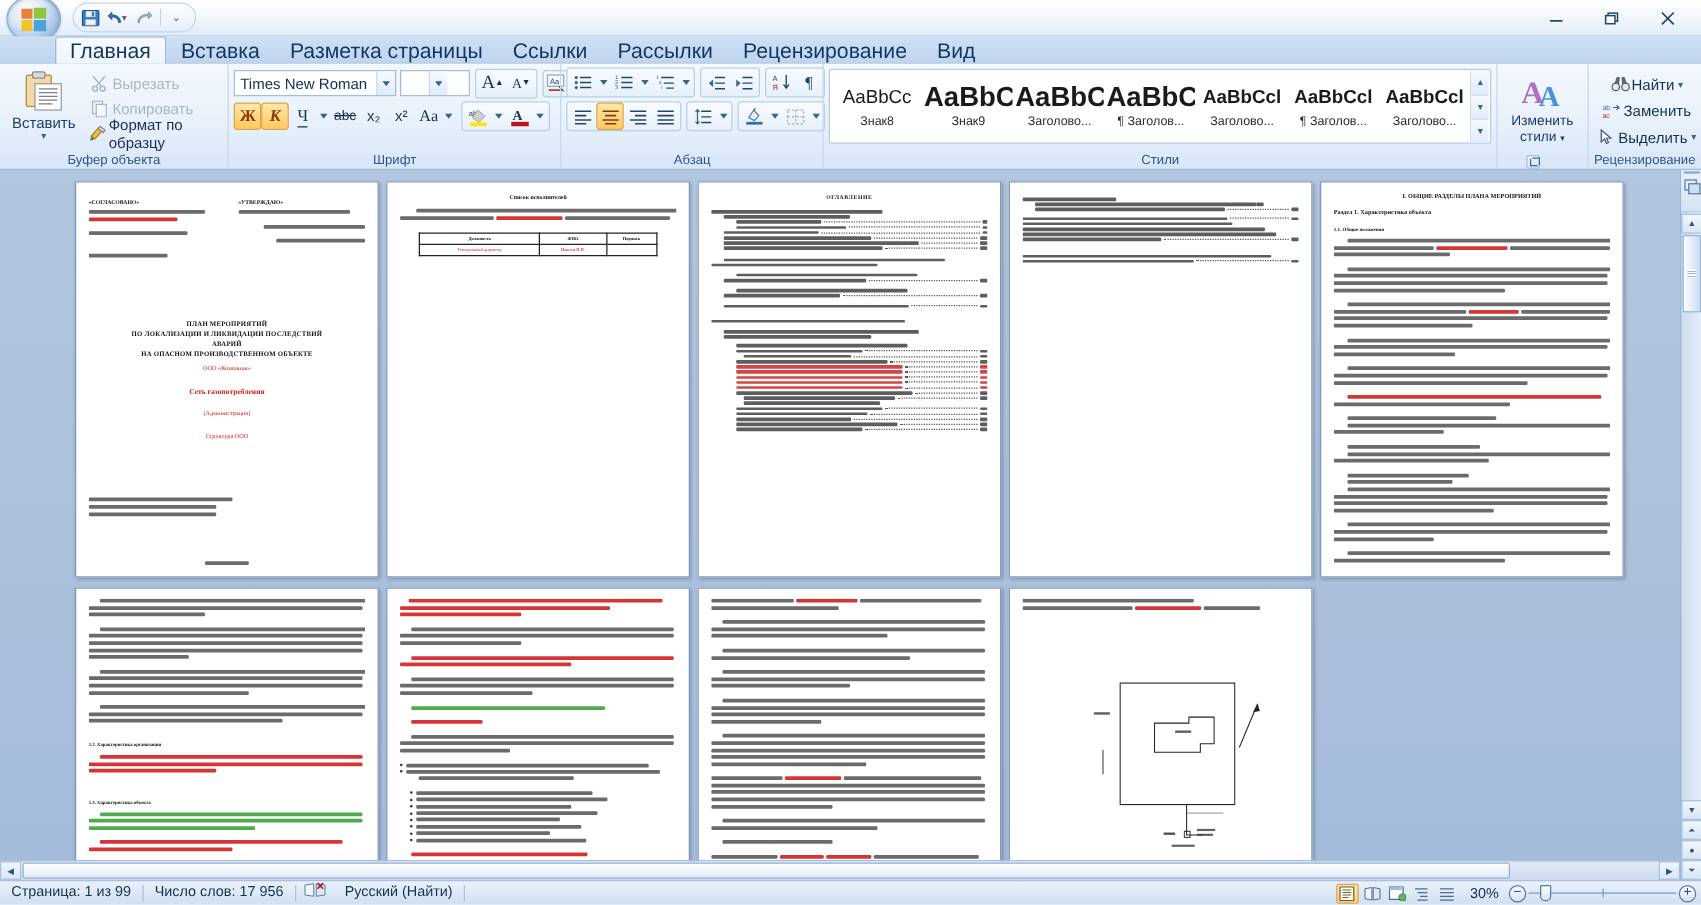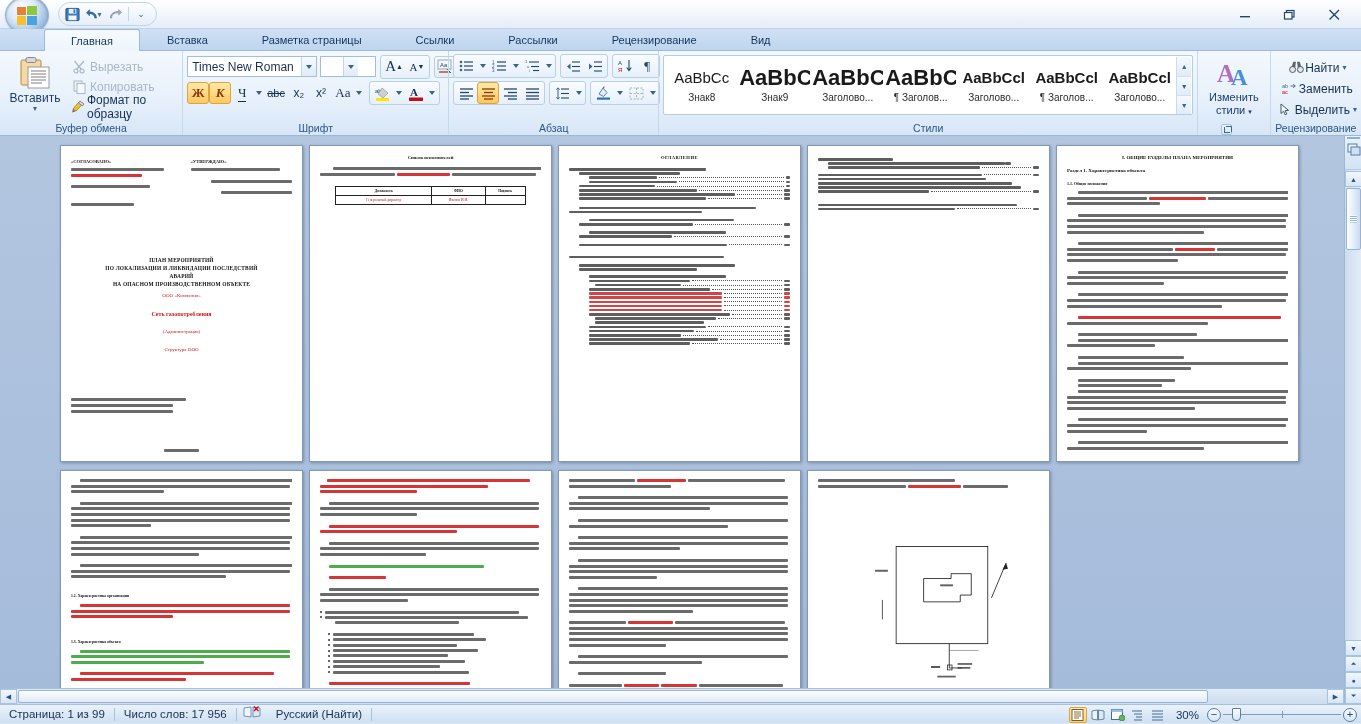--- a/index.html
+++ b/index.html
@@ -33,21 +33,21 @@
     color:#1d3c63;letter-spacing:.2px;}
   .wbtns{position:absolute;right:4px;top:0;display:flex;height:29px;align-items:center;}
   .wbtn{width:45px;height:22px;display:flex;align-items:center;justify-content:center;
     color:#1c3a5e;font-size:15px;}
   .wbtn.close{font-size:17px;}
 
   
   .tabstrip{position:relative;height:22px;
     background:linear-gradient(#cfe0f4 0%,#bfd5ef 100%);
     border-bottom:1px solid #9dbadb;display:flex;align-items:flex-end;padding-left:44px;}
-  .tab{height:21px;line-height:21px;padding:0 26px;font-size:11px;color:#12365e;
+  .tab{height:21px;line-height:21px;padding:0 11px;font-size:17px;color:#12365e;
     border:1px solid transparent;border-bottom:none;white-space:nowrap;}
   .tab.active{background:linear-gradient(#f6fafe,#eef5fc);
     border-color:#9dbadb;border-top-left-radius:3px;border-top-right-radius:3px;
     color:#12365e;height:22px;line-height:22px;margin-bottom:-1px;}
 
   
   .ribbon{position:relative;height:85px;
     background:linear-gradient(#f3f8fd 0%,#e8f1fb 55%,#d7e6f7 100%);
     border-bottom:1px solid #9cb8d8;display:flex;align-items:stretch;}
   .group{position:relative;padding:3px 4px 0 4px;display:flex;flex-direction:column;}
@@ -327,21 +327,21 @@
               <svg width="15" height="14" viewBox="0 0 15 14">
                 <path d="M2 9 L8 2 L11 4.5 L5 11 Z" fill="#f2c230" stroke="#a8822a"></path>
                 <path d="M9 1 L13 4 L11.5 6 L7.5 3 Z" fill="#d8d8d8" stroke="#8a8a8a"></path>
                 <path d="M2 9 L1 12.5 L4.5 11.5 Z" fill="#6f6f6f"></path>
               </svg>
             </span>
             <span>Формат по образцу</span>
           </div>
         </div>
       </div>
-      <div class="glabel">Буфер обмена</div>
+      <div class="glabel">Буфер объекта</div>
     </div>
 
     <div class="group g-font">
       <div class="gbody" style="flex-direction:column;">
         <div class="fr1">
           <div class="combo fname">
             <span class="cv">Times New Roman</span>
             <span class="cbtn">
                 <i class="caret"></i>
               </span>

